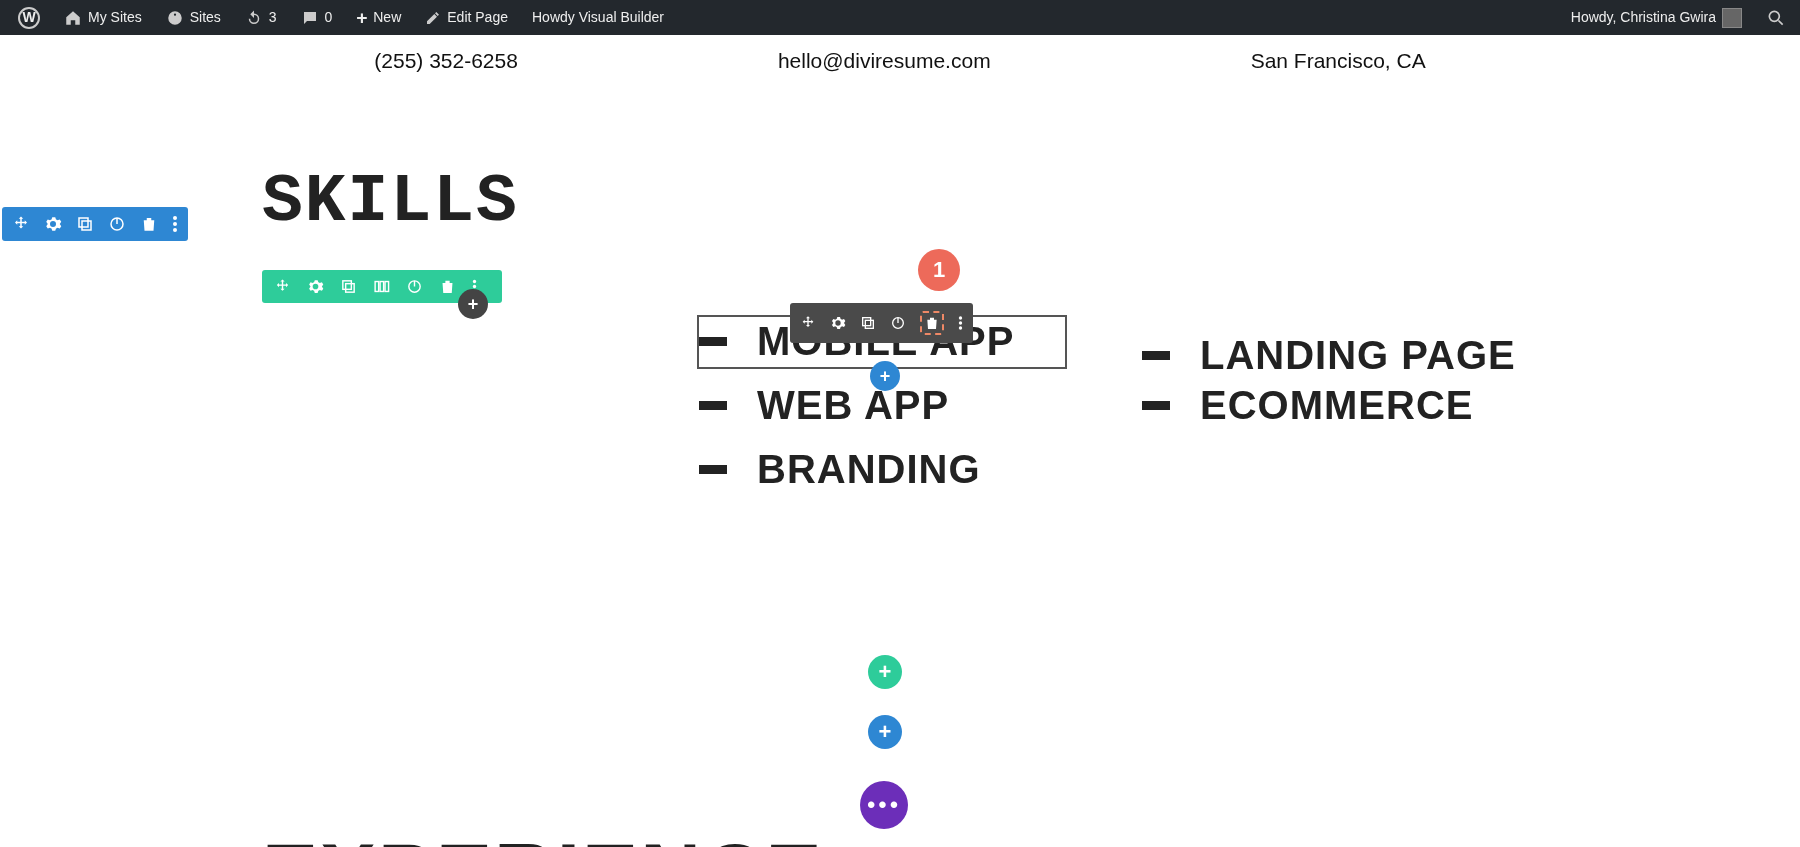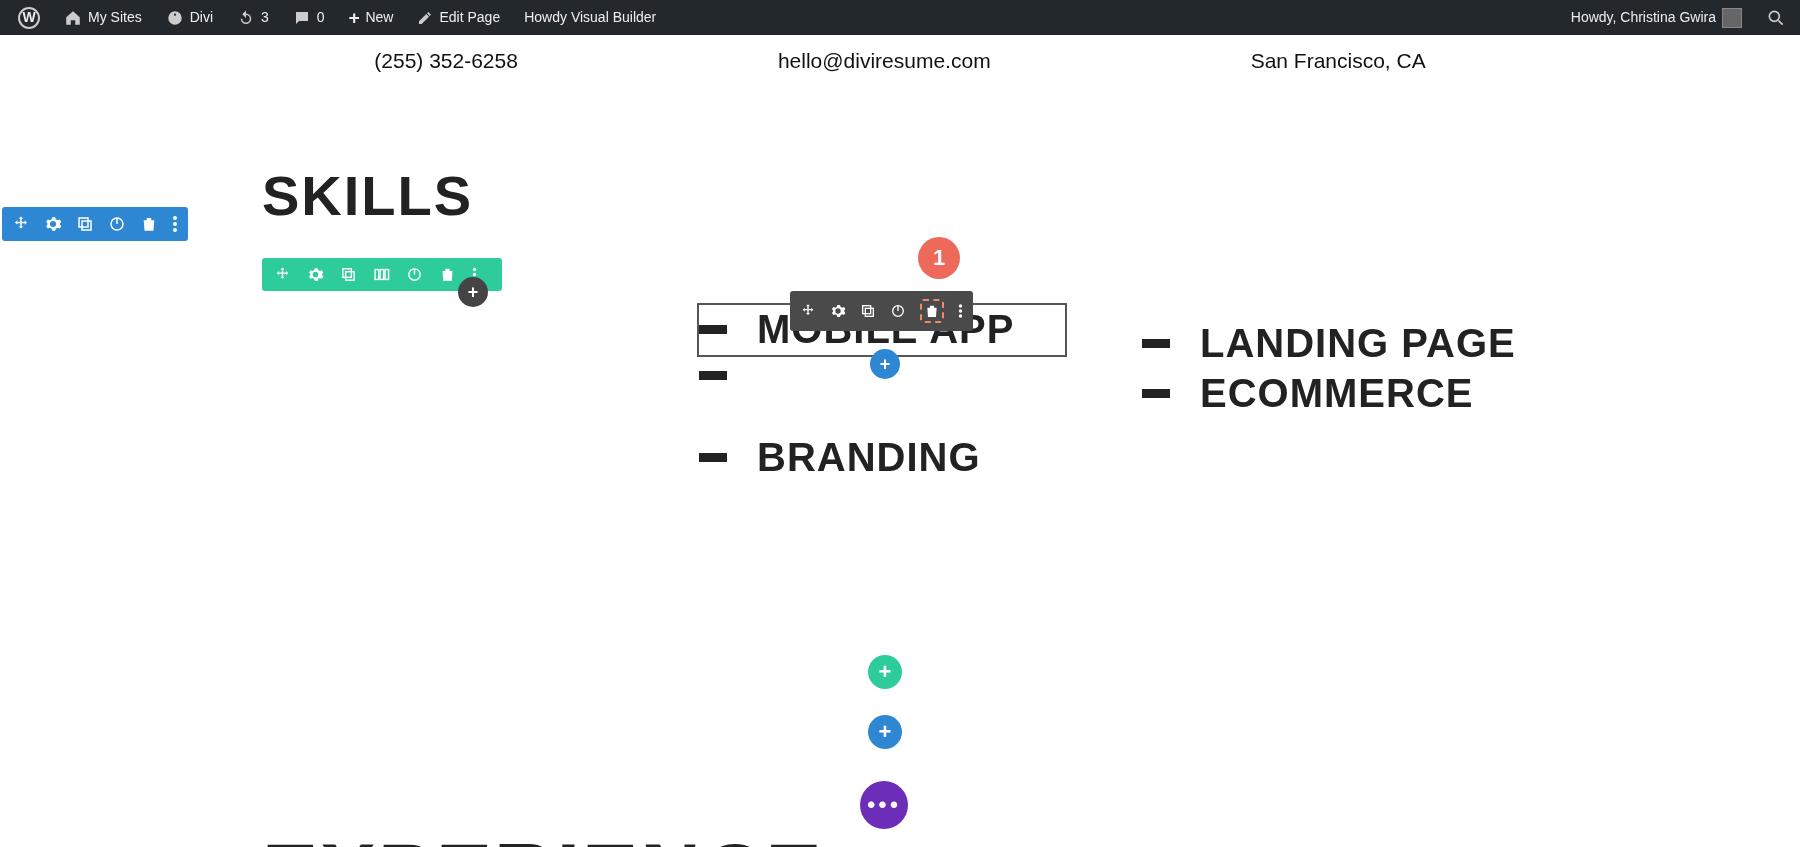--- a/index.html
+++ b/index.html
@@ -8,21 +8,21 @@
 .adminbar .left{display:flex;align-items:center;gap:4px}
 .adminbar .item{display:flex;align-items:center;gap:6px;padding:0 10px;cursor:pointer;height:35px;line-height:35px}
 .adminbar .right{margin-left:auto;display:flex;align-items:flex-start;gap:8px}
 .adminbar .avatar{width:20px;height:20px;background:#666;border:1px solid #888}
 .wp-icon{width:22px;height:22px;border:2px solid #ccc;border-radius:50%;display:flex;align-items:center;justify-content:center;font-weight:bold;font-size:14px}
 .ic{font-family:monospace;display:inline-block}
 .content{position:relative;padding-top:8px}
 .contact-row{display:flex;justify-content:center;gap:260px;font-size:21px;color:#111;padding:6px 0 90px}
 .sect-toolbar{position:absolute;left:2px;top:172px;background:#2e87d3;display:flex;align-items:center;padding:8px 10px;gap:14px;border-radius:3px}
 .sect-toolbar .tic{color:#fff;font-size:17px}
-.skills-head{font-size:56px;font-weight:900;letter-spacing:2px;color:#222;margin-left:262px;font-family:Liberation Sans, sans-serif}
+.skills-head{font-size:68px;font-weight:900;letter-spacing:2px;color:#222;margin-left:262px;font-family:Liberation Mono, monospace}
 .row-toolbar{background:#2ecc9a;display:flex;align-items:center;padding:8px 12px;gap:16px;border-radius:3px;margin-left:262px;margin-top:30px;width:240px;position:relative}
 .row-toolbar .tic{color:#fff;font-size:17px}
 .plus-dark{position:absolute;bottom:-16px;right:14px;width:30px;height:30px;background:#444;color:#fff;border-radius:50%;display:flex;align-items:center;justify-content:center;font-size:18px;font-weight:bold}
 .skills-grid{position:relative;margin-top:12px}
 .sel-module{position:absolute;left:697px;top:0;border:2px solid #555;width:370px;height:54px}
 .mod-toolbar{position:absolute;left:790px;top:-12px;background:#4a4a4a;display:flex;align-items:center;padding:8px 10px;gap:14px;border-radius:3px;z-index:5}
 .mod-toolbar .tic{color:#fff;font-size:16px}
 .del-high{border:2px dashed #e86;padding:2px;border-radius:3px}
 .callout{position:absolute;left:918px;top:-66px;width:42px;height:42px;border-radius:50%;background:#ed6a5a;color:#fff;display:flex;align-items:center;justify-content:center;font-size:22px;font-weight:bold;z-index:6}
 .plus-below{position:absolute;left:870px;top:46px;width:30px;height:30px;background:#2e87d3;color:#fff;border-radius:50%;display:flex;align-items:center;justify-content:center;font-size:18px;font-weight:bold;z-index:4}
@@ -45,21 +45,21 @@
     <div class="item">
       <svg width="18" height="18" viewBox="0 0 24 24" fill="#ccc">
           <path d="M3 11l9-8 9 8v10h-6v-6h-6v6H3z"></path>
         </svg>
       <span>My Sites</span>
     </div>
     <div class="item">
       <svg width="18" height="18" viewBox="0 0 24 24" fill="#ccc">
           <path d="M12 3a9 9 0 100 18 9 9 0 000-18zm0 3a1.5 1.5 0 110 3 1.5 1.5 0 010-3zm5 7l-5-2v5z"></path>
         </svg>
-      <span>Divi</span>
+      <span>Sites</span>
     </div>
     <div class="item">
       <svg width="18" height="18" viewBox="0 0 24 24" fill="#ccc">
           <path d="M12 5V2L7 7l5 5V8a5 5 0 11-5 5H5a7 7 0 107-7z"></path>
         </svg>
       <span>3</span>
     </div>
     <div class="item">
       <svg width="18" height="18" viewBox="0 0 24 24" fill="#ccc">
           <path d="M4 4h16v12H8l-4 4z"></path>
@@ -225,20 +225,21 @@
         </span>
     </div>
     <div class="plus-below">+</div>
 
     <div class="skill-item" style="left:699px;top:4px">
         <span class="dash"></span>
         <span>MOBILE APP</span>
       </div>
     <div class="skill-item" style="left:699px;top:68px">
         <span class="dash"></span>
+        <span>WEB APP</span>
       </div>
     <div class="skill-item" style="left:699px;top:132px">
         <span class="dash"></span>
         <span>BRANDING</span>
       </div>
 
     <div class="skill-item" style="left:1142px;top:18px">
         <span class="dash"></span>
         <span>LANDING PAGE</span>
       </div>

